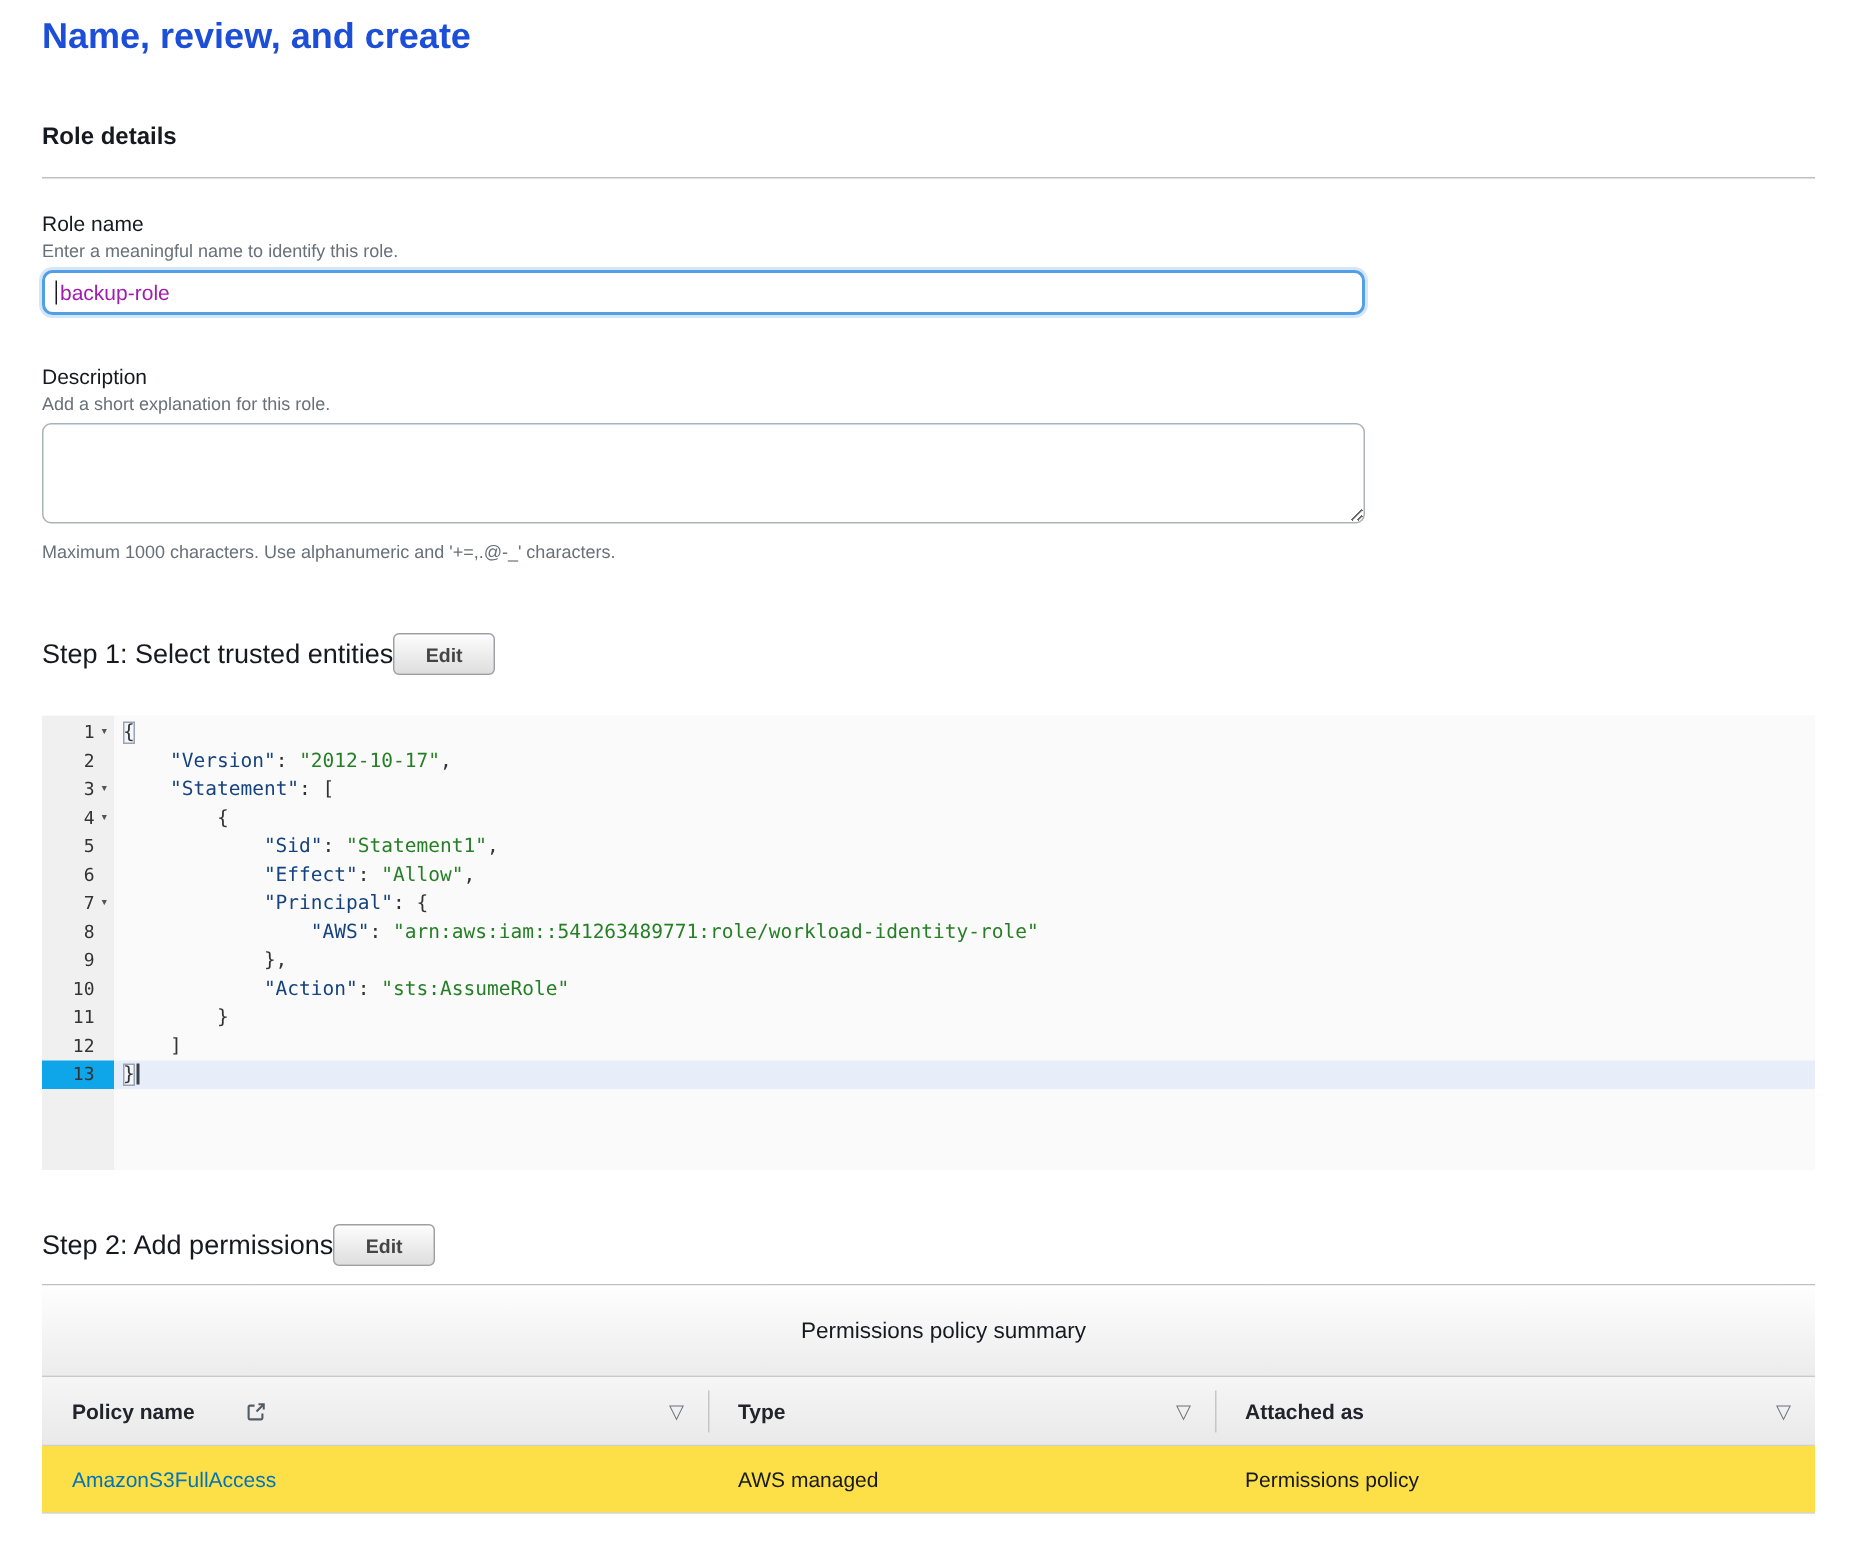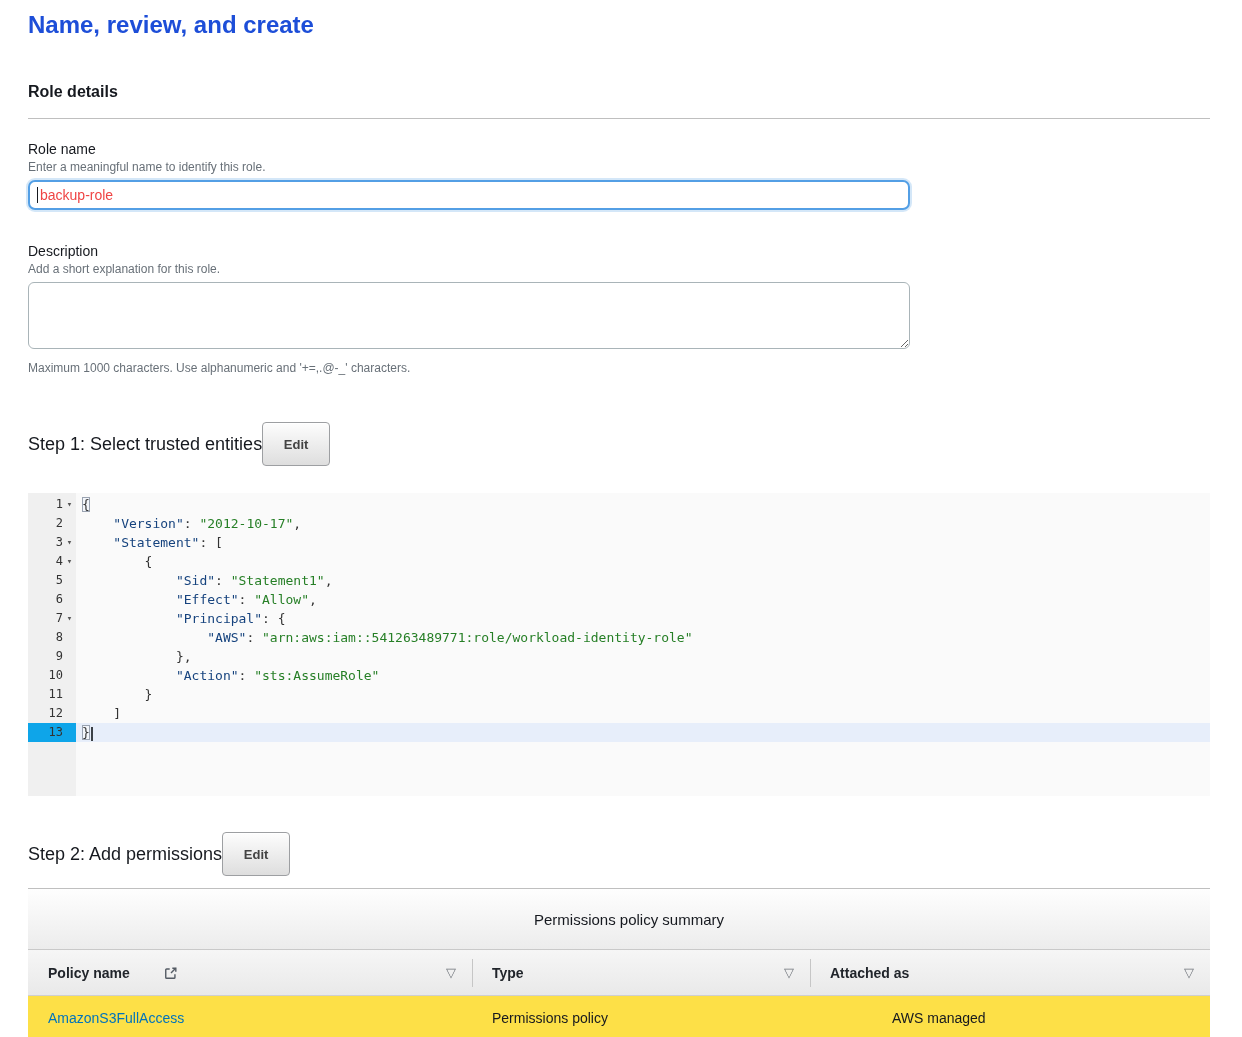--- a/index.html
+++ b/index.html
@@ -11,31 +11,31 @@
 
   .section-heading { font-size:16px; font-weight:700; margin-top:42px; line-height:20px; }
   .divider { height:1px; background:#bfbfbf; margin-top:16px; }
 
   .field-label { font-size:14px; font-weight:400; margin-top:21px; line-height:18px; }
   .field-hint { font-size:12px; color:#687078; line-height:16px; margin-top:1px; }
   .field-constraint { font-size:12px; color:#687078; line-height:16px; margin-top:7px; }
 
   .input-wrap { position:relative; margin-top:5px; width:882px; }
   .role-input { width:882px; height:30px; font-family:"Liberation Sans",sans-serif;
-    font-size:14px; color:#ef4444; padding:0 10px; border:2px solid var(--focus-border,#539fe5);
+    font-size:14px; color:#a21caf; padding:0 10px; border:2px solid var(--focus-border,#539fe5);
     border-radius:7px; outline:none; box-shadow:0 0 0 2px rgba(83,159,229,0.25); background:#fff; }
   .text-caret { position:absolute; left:9px; top:7px; width:1px; height:16px; background:#16191f; }
 
   .desc-textarea { display:block; margin-top:5px; width:882px; height:67px; resize:both;
     border:1px solid #a9b4b8; border-radius:6px; background:#fff;
     font-family:"Liberation Sans",sans-serif; font-size:14px; padding:6px 10px; color:#16191f; }
 
   .step-row { display:flex; align-items:center; margin-top:46px; }
   .step-heading { font-size:18px; font-weight:400; line-height:24px; }
-  .btn-edit { min-width:68px; height:44px; padding:0 18px; font-family:"Liberation Sans",sans-serif;
+  .btn-edit { min-width:68px; height:28px; padding:0 18px; font-family:"Liberation Sans",sans-serif;
     font-size:13px; font-weight:700; color:#444; background:linear-gradient(#fdfdfd,#dedede);
     border:1px solid #9d9fa2; border-radius:4px; box-shadow:inset 0 1px 0 #fff; cursor:pointer; }
 
   
   .editor { display:flex; margin-top:27px; height:303px; background:#fafafa;
     font-family:"DejaVu Sans Mono", monospace; font-size:13px; line-height:19px; overflow:hidden; }
   .gutter { width:48px; background:#f0f0f0; flex:none; padding-top:2px; }
   .g-line { display:flex; height:19px; align-items:center; }
   .g-num { flex:1; text-align:right; font-size:12px; color:#333; }
   .g-fold { width:13px; text-align:center; font-size:9px; color:#555; line-height:19px; }
@@ -193,18 +193,18 @@
     </div>
     <div class="th th-3">
       <span class="label">Attached as</span>
       <span class="filter-tri">▽</span>
     </div>
   </div>
 
   <div>
       <div class="tbl-row">
         <div class="td td-1"><a class="link" href="#">AmazonS3FullAccess</a></div>
+        <div class="td td-2">AWS managed</div>
         <div class="td td-3">Permissions policy</div>
-        <div class="td td-2">AWS managed</div>
       </div>
     </div>
 
 </div>
 
 </body></html>

